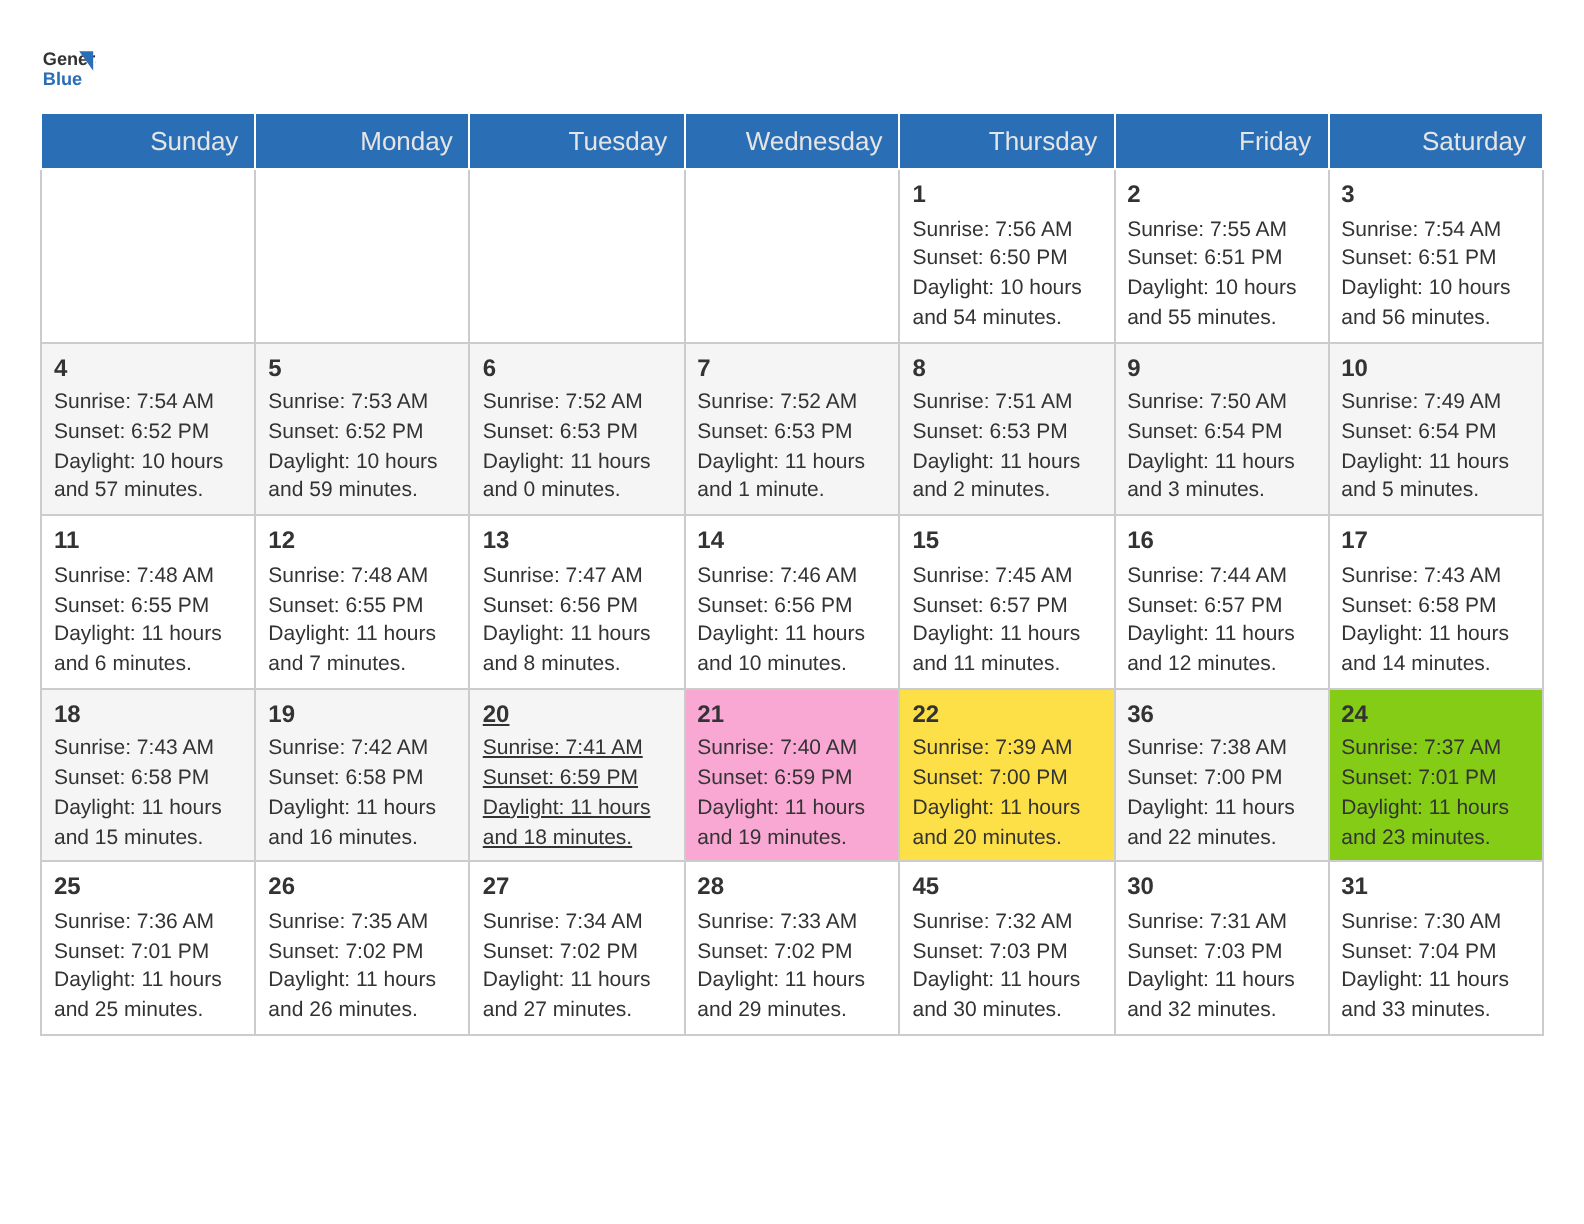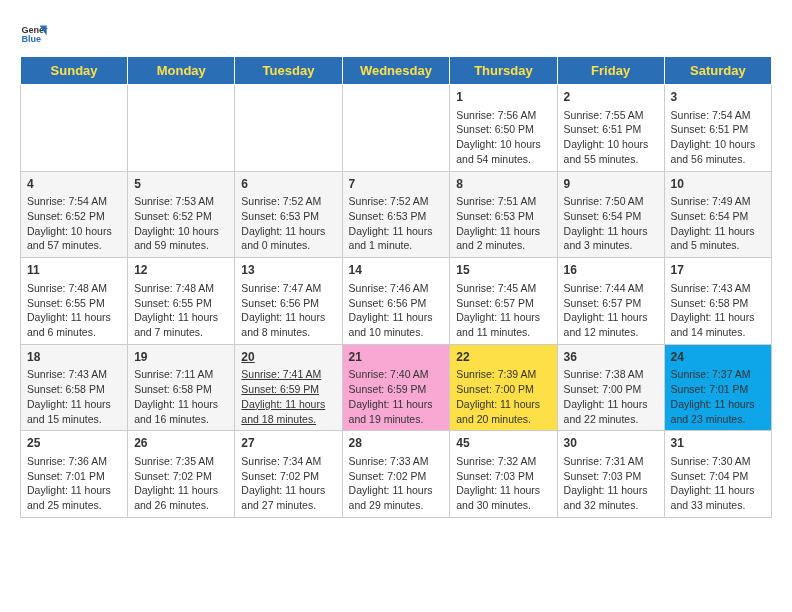--- a/index.html
+++ b/index.html
@@ -39,25 +39,25 @@
       color: #333;
       margin-top: 2px;
     }
     .calendar {
       width: 100%;
       border-collapse: collapse;
       margin-top: 8px;
     }
     .calendar th {
       background-color: #2a6eb5;
-      color: #fde047;
-      text-align: center;
+      color: #e5e5e5;
+      text-align: right;
       padding: 6px 8px;
       font-size: 13px;
-      font-weight: bold;
+      font-weight: normal;
       border: 1px solid #fff;
     }
     .calendar td {
       border: 1px solid #ccc;
       vertical-align: top;
       padding: 4px 6px;
       width: 108px;
       min-height: 80px;
       background: #fff;
       font-size: 10.5px;
@@ -239,21 +239,21 @@
       <tr>
         <td style="background-color: rgb(245, 245, 245);">
           <span class="day-number">18</span>
           <div>Sunrise: 7:43 AM</div>
           <div>Sunset: 6:58 PM</div>
           <div>Daylight: 11 hours</div>
           <div>and 15 minutes.</div>
         </td>
         <td style="background-color: rgb(245, 245, 245);">
           <span class="day-number">19</span>
-          <div>Sunrise: 7:11 AM</div>
+          <div>Sunrise: 7:42 AM</div>
           <div>Sunset: 6:58 PM</div>
           <div>Daylight: 11 hours</div>
           <div>and 16 minutes.</div>
         </td>
         <td style="background-color: rgb(245, 245, 245); text-decoration: underline;">
           <span class="day-number">20</span>
           <div>Sunrise: 7:41 AM</div>
           <div>Sunset: 6:59 PM</div>
           <div>Daylight: 11 hours</div>
           <div>and 18 minutes.</div>
@@ -272,21 +272,21 @@
           <div>Daylight: 11 hours</div>
           <div>and 20 minutes.</div>
         </td>
         <td style="background-color: rgb(245, 245, 245);">
           <span class="day-number">36</span>
           <div>Sunrise: 7:38 AM</div>
           <div>Sunset: 7:00 PM</div>
           <div>Daylight: 11 hours</div>
           <div>and 22 minutes.</div>
         </td>
-        <td style="background-color: #0ea5e9;">
+        <td style="background-color: #84cc16;">
           <span class="day-number">24</span>
           <div>Sunrise: 7:37 AM</div>
           <div>Sunset: 7:01 PM</div>
           <div>Daylight: 11 hours</div>
           <div>and 23 minutes.</div>
         </td>
       </tr>
       <tr>
         <td>
           <span class="day-number">25</span>

